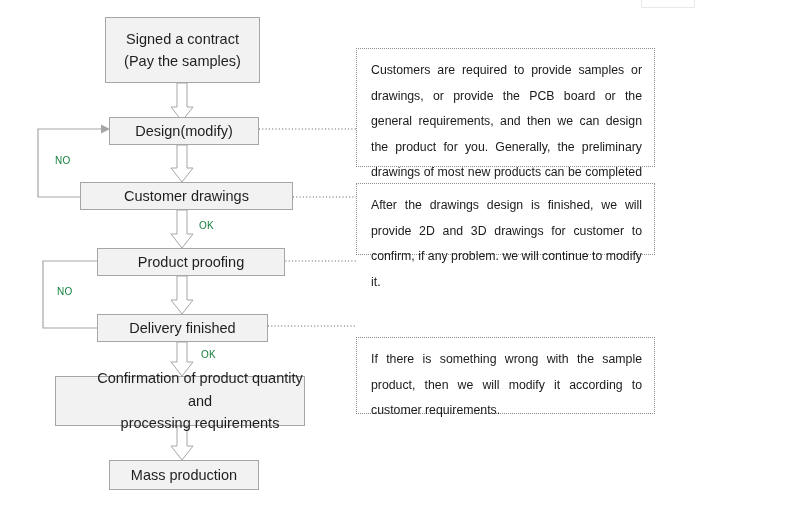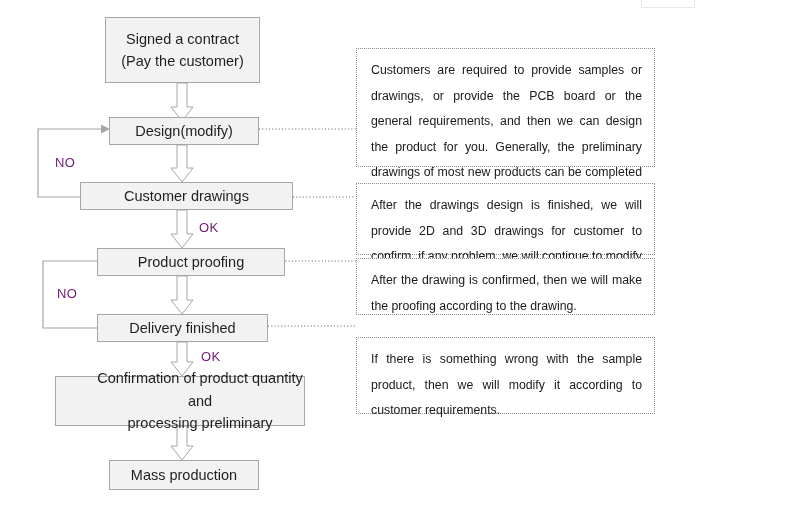--- a/index.html
+++ b/index.html
@@ -39,22 +39,22 @@
     font-size:12.3px;
     line-height:2.08;
     color:#1a1a1a;
     text-align:justify;
     text-justify:inter-word;
   }
 
   
   .lbl{
     position:absolute;
-    font-size:13px;
-    color:#701a75;
+    font-size:10px;
+    color:#15803d;
     letter-spacing:.3px;
   }
 
   
   #wires{position:absolute;left:0;top:0;width:790px;height:511px;pointer-events:none;}
 
   .ghost{
     position:absolute;
     border:1px solid #e9e9e9;
     border-top:none;
@@ -100,21 +100,21 @@
       <line x1="259" y1="129" x2="356" y2="129"></line>
       <line x1="293" y1="197" x2="356" y2="197"></line>
       <line x1="259" y1="261" x2="356" y2="261"></line>
       <line x1="268" y1="326" x2="356" y2="326"></line>
     </g>
   </svg>
 
   <div class="pbox" style="left:105px;top:17px;width:155px;height:66px;">
     <div>
       <span>Signed a contract</span>
-      <span>(Pay the customer)</span>
+      <span>(Pay the samples)</span>
     </div>
   </div>
 
   <div class="pbox" style="left:109px;top:117px;width:150px;height:28px;">
     <span>Design(modify)</span>
   </div>
 
   <div class="pbox" style="left:80px;top:182px;width:213px;height:28px;">
     <span>Customer drawings</span>
   </div>
@@ -123,42 +123,39 @@
     <span>Product proofing</span>
   </div>
 
   <div class="pbox" style="left:97px;top:314px;width:171px;height:28px;">
     <span>Delivery finished</span>
   </div>
 
   <div class="pbox" style="left:55px;top:376px;width:250px;height:50px;padding-left:40px;">
     <div>
       <span>Confirmation of product quantity and</span>
-      <span>processing preliminary</span>
+      <span>processing requirements</span>
     </div>
   </div>
 
   <div class="pbox" style="left:109px;top:460px;width:150px;height:30px;">
     <span>Mass production</span>
   </div>
 
   <div class="lbl" style="left:55px;top:155px;">NO</div>
   <div class="lbl" style="left:199px;top:220px;">OK</div>
   <div class="lbl" style="left:57px;top:286px;">NO</div>
   <div class="lbl" style="left:201px;top:349px;">OK</div>
 
   <div class="nbox" style="left:356px;top:48px;width:299px;height:119px;">
     <span>Customers are required to provide samples or drawings, or provide the PCB board or the general requirements, and then we can design the product for you. Generally, the preliminary drawings of most new products can be completed within a week.</span>
   </div>
 
   <div class="nbox" style="left:356px;top:183px;width:299px;height:72px;">
     <span>After the drawings design is finished, we will provide 2D and 3D drawings for customer to confirm, if any problem. we will continue to modify it.</span>
   </div>
 
-  <div class="nbox" style="left:356px;top:258px;width:299px;height:57px;">
-    <span>After the drawing is confirmed, then we will make the proofing according to the drawing.</span>
-  </div>
 
   <div class="nbox" style="left:356px;top:337px;width:299px;height:77px;">
     <span>If there is something wrong with the sample product, then we will modify it according to customer requirements.</span>
   </div>
 
 </div>
 
 </body></html>

